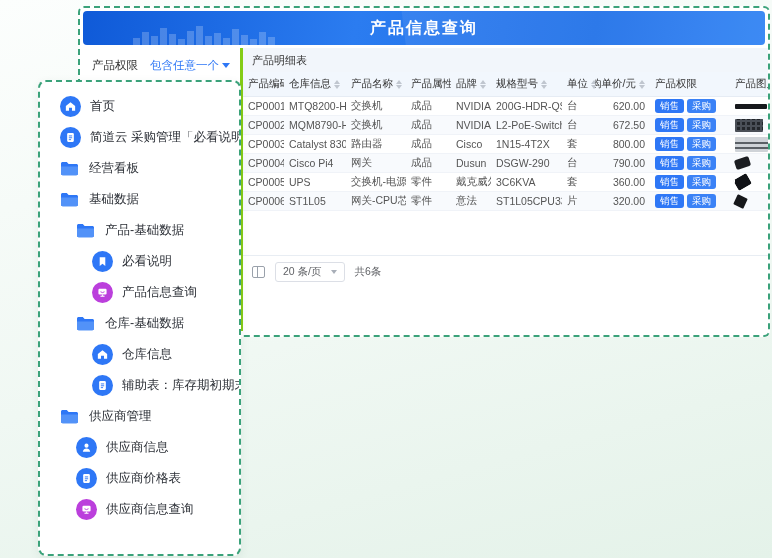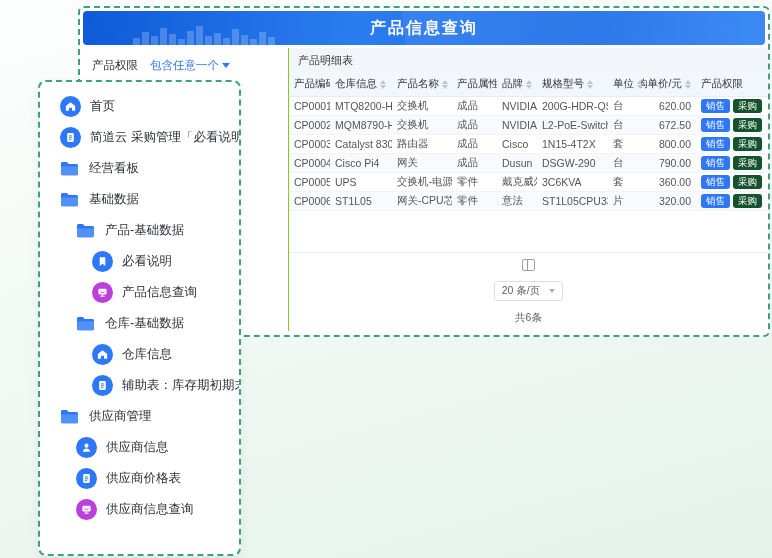--- a/index.html
+++ b/index.html
@@ -43,21 +43,21 @@
     margin-top:9px; height:19px; border-radius:10px; background:#f3f5f8;
     display:flex; align-items:center; gap:4px; padding:0 8px;
   }
   .search-box input {
     border:none; outline:none; background:transparent; width:100%;
     font-size:10px; color:#666; font-family:inherit;
   }
   .search-box input::placeholder { color:#b9bfca; }
 
   
-  .table-card { flex:1; border-left:1px solid #84cc16; display:flex; flex-direction:column; overflow:hidden;margin-left:48px; }
+  .table-card { flex:1; border-left:3px solid #84cc16; display:flex; flex-direction:column; overflow:hidden; }
   .card-title-bar { background:#f2f6fb; padding:5px 9px 4px; font-size:11px; color:#333; }
   table { width:100%; border-collapse:collapse; table-layout:fixed; font-size:10.5px; }
   col.c-code{width:41px} col.c-name{width:62px} col.c-type{width:60px} col.c-attr{width:45px}
   col.c-brand{width:40px} col.c-spec{width:71px} col.c-unit{width:33px} col.c-price{width:55px}
   col.c-perm{width:80px} col.c-img{width:42px}
   thead th {
     background:#f2f7fd; font-weight:normal; color:#333; text-align:left;
     padding:5px 5px; border-bottom:1px solid #e6ecf4; white-space:nowrap; overflow:hidden;
   }
   .th-inner { display:flex; align-items:center; gap:3px; }
@@ -69,38 +69,38 @@
   td.num, th.num { text-align:right; }
   th.num .th-inner { justify-content:flex-end; }
 
   .sort { display:inline-flex; flex-direction:column; gap:1px; }
   .sort i { display:block; width:0; height:0; border-left:3px solid transparent; border-right:3px solid transparent; }
   .sort .up { border-bottom:4px solid #c0c6cf; }
   .sort .dn { border-top:4px solid #c0c6cf; }
 
   .tag { display:inline-block; color:#fff; font-size:9.5px; line-height:1; padding:2.5px 5px; border-radius:3px; margin-right:3px; }
   .tag-sale { background:#2E77F6; }
-  .tag-buy  { background:#14532d; }
+  .tag-buy  { background:#3b82f6; }
 
   
   .pimg { display:block; }
   [data-img="switch-bar"]   { width:32px; height:5px;  background:#16181c; border-radius:1px; }
   [data-img="switch-ports"] { width:28px; height:13px; background:#23262b; border-radius:1px;
      background-image:repeating-linear-gradient(90deg,#4a4f57 0 2px,transparent 2px 5px),
                       repeating-linear-gradient(0deg,#4a4f57 0 2px,transparent 2px 5px); }
   [data-img="router"] { width:33px; height:15px; background:#cfd3d8; border-radius:1px;
      background-image:linear-gradient(0deg,transparent 0 3px,#5b6066 3px 5px,transparent 5px 8px,#5b6066 8px 10px,transparent 10px); }
   [data-img="gateway"] { width:15px; height:10px; background:#1b1d21; border-radius:2px; transform:rotate(-18deg); }
   [data-img="ups"] { width:15px; height:12px; background:#101216; transform:rotate(-30deg); border-radius:2px;
      background-image:linear-gradient(135deg,#fff 0 2px,transparent 2px); }
   [data-img="chip"] { width:11px; height:11px; background:#17181b; transform:rotate(25deg); border-radius:1px; }
 
   
   .table-spacer { height:44px; }
-  .footer { border-top:1px solid #e8edf3; padding:6px 9px; display:flex; align-items:center; gap:10px; font-size:10.5px; color:#606266;flex-direction:column; }
+  .footer { border-top:1px solid #e8edf3; padding:6px 9px; display:flex; align-items:center; gap:10px; font-size:10.5px; color:#606266; }
   .cols-icon { width:13px; height:12px; border:1px solid #9aa1ab; border-radius:2px; position:relative; }
   .cols-icon::after { content:''; position:absolute; left:4px; top:0; bottom:0; width:1px; background:#9aa1ab; }
   .page-size { border:1px solid #dcdfe6; border-radius:3px; height:20px; padding:0 7px; display:flex; align-items:center; gap:9px; background:#fff; color:#606266; }
   .sel-caret { width:0; height:0; border-left:3.5px solid transparent; border-right:3.5px solid transparent; border-top:4.5px solid #a8aeb8; }
 
   
   .sidebar {
     position:absolute; left:38px; top:80px; width:203px; height:476px; z-index:2;
     border:2px dashed #3BA27A; border-radius:8px; background:#fff;
     box-shadow:0 3px 10px rgba(40,80,60,.08); padding:9px 0 0;

